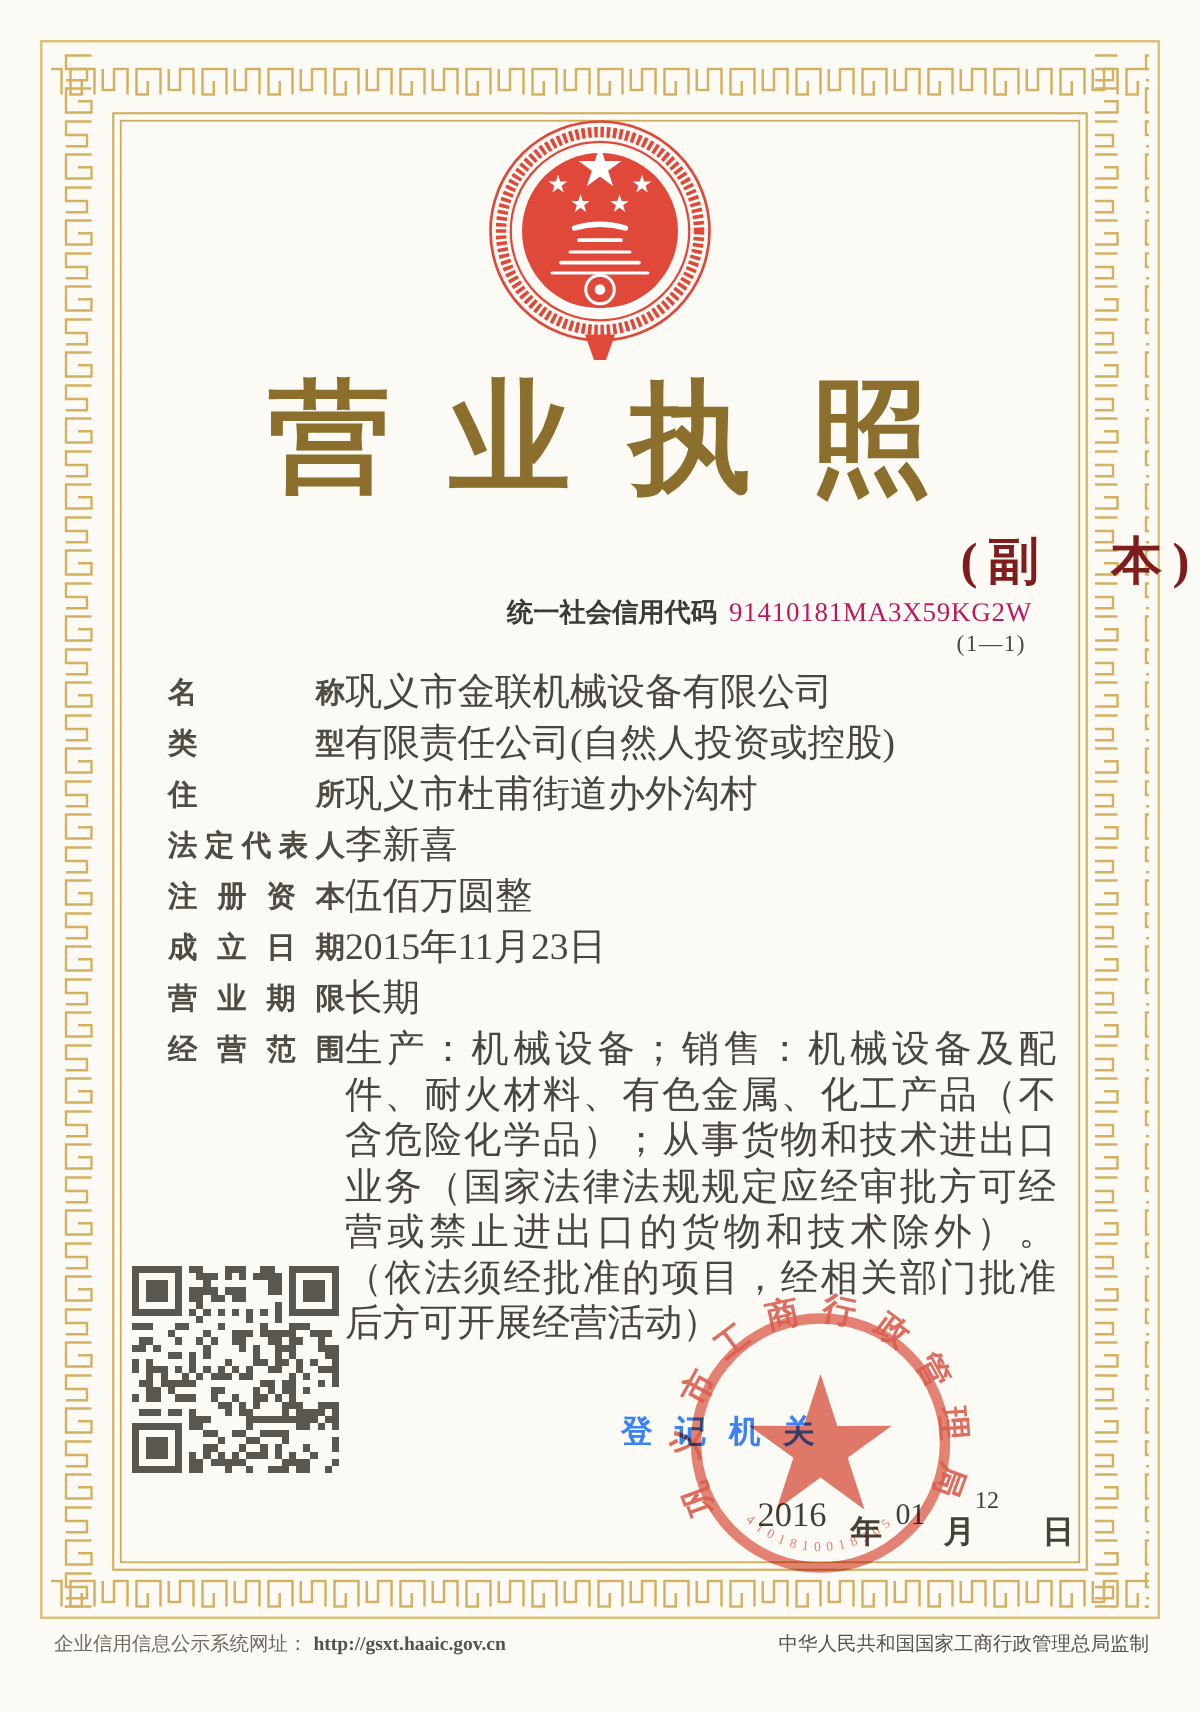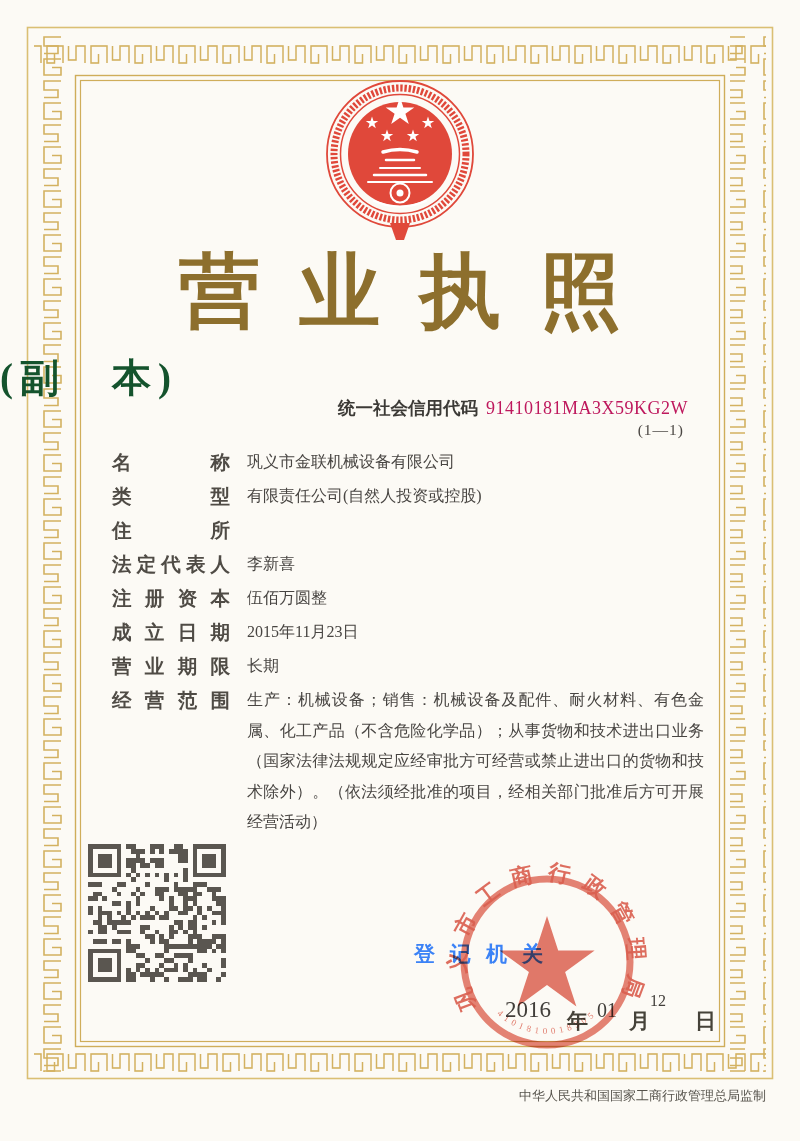--- a/index.html
+++ b/index.html
@@ -12,33 +12,33 @@
   svg.frame{position:absolute;left:0;top:0;pointer-events:none;}
   svg.emblem{position:absolute;left:310px;top:72px;width:180px;height:170px;}
   .emblem .red-st{stroke:var(--emblem-red);fill:none;}
   .emblem .red-fill{fill:var(--emblem-red);}
   .emblem .white-st{stroke:#ffffff;fill:none;stroke-linecap:round;}
   .emblem .white-star{fill:#ffffff;}
 
   .title{position:absolute;top:247px;left:50%;transform:translateX(-50%);
     width:442px;font-size:81px;line-height:1.12;font-weight:900;color:var(--title-gold);
     font-family:"Liberation Serif","DejaVu Serif",serif;}
-  .subtitle{position:absolute;top:351px;left:0;right:0;text-align:left;
-    font-size:39px;font-weight:700;letter-spacing:7px;color:#14532d;}
+  .subtitle{position:absolute;top:351px;left:0;right:0;text-align:right;
+    font-size:34px;font-weight:700;letter-spacing:7px;color:#7f1d1d;}
   .credit-line{position:absolute;top:396px;right:112px;display:flex;align-items:baseline;gap:8px;}
   .credit-label{font-family:Liberation Serif, serif;font-weight:700;
     font-size:17.5px;color:#3c3a36;}
   .credit-value{font-size:18px;color:#be185d;letter-spacing:.5px;}
   .copy-index{position:absolute;top:421px;right:116px;font-size:15.5px;color:#4b4743;letter-spacing:1px;}
 
   .fields{position:absolute;left:112px;top:445px;width:592px;}
   .row{display:flex;align-items:flex-start;line-height:34px;}
   .flabel{flex:0 0 118px;font-family:"Liberation Sans","DejaVu Sans",sans-serif;
     font-weight:700;font-size:19.5px;color:#4f4b45;}
-  .fvalue{margin-left:17px;flex:1;font-size:16px;color:#484542;}
+  .fvalue{flex:1;font-size:25px;color:#484542;}
   .row.multi .fvalue{line-height:30.5px;padding-top:2px;text-align:justify;text-justify:inter-character;}
   .spread{display:flex;justify-content:space-between;}
 
   svg.qr{position:absolute;left:88px;top:844px;width:138px;height:138px;shape-rendering:crispEdges;}
   svg.qr rect{fill:var(--qr-dark);}
 
   .registrar{position:absolute;left:374px;top:940px;
     font-family:"Liberation Sans","DejaVu Sans",sans-serif;font-weight:700;
     font-size:21px;letter-spacing:15px;color:#3b82f6;margin-left:40px;}
 
@@ -139,20 +139,21 @@
           <span>类</span>
           <span>型</span>
         </span>
       <span class="fvalue">有限责任公司(自然人投资或控股)</span>
     </div>
     <div class="row">
       <span class="flabel spread">
           <span>住</span>
           <span>所</span>
         </span>
+      <span class="fvalue">巩义市杜甫街道办外沟村</span>
     </div>
     <div class="row">
       <span class="flabel spread">
           <span>法</span>
           <span>定</span>
           <span>代</span>
           <span>表</span>
           <span>人</span>
         </span>
       <span class="fvalue">李新喜</span>
@@ -591,15 +592,18 @@
     <circle class="seal-ring" cx="109" cy="109" r="83" stroke-width="7" opacity="0.8"></circle>
     <polygon class="seal-star" opacity="0.85" points="109.0,63.0 120.2,97.6 156.6,97.5 127.1,118.9 138.4,153.5 109.0,132.0 79.6,153.5 90.9,118.9 61.4,97.5 97.8,97.6"></polygon>
     <text class="seal-txt" opacity="0.9">
       <textPath href="#sealTop" startOffset="50%" text-anchor="middle">巩义市工商行政管理局</textPath>
     </text>
     <text class="seal-num" opacity="0.85">
       <textPath href="#sealBot" startOffset="50%" text-anchor="middle">4101810018305</textPath>
     </text>
   </svg>
 
+  <div class="footer-left">
+    <span>企业信用信息公示系统网址：</span><span class="url">http://gsxt.haaic.gov.cn</span>
+  </div>
   <div class="footer-right">中华人民共和国国家工商行政管理总局监制</div>
 
 </div>
 
 </body></html>

